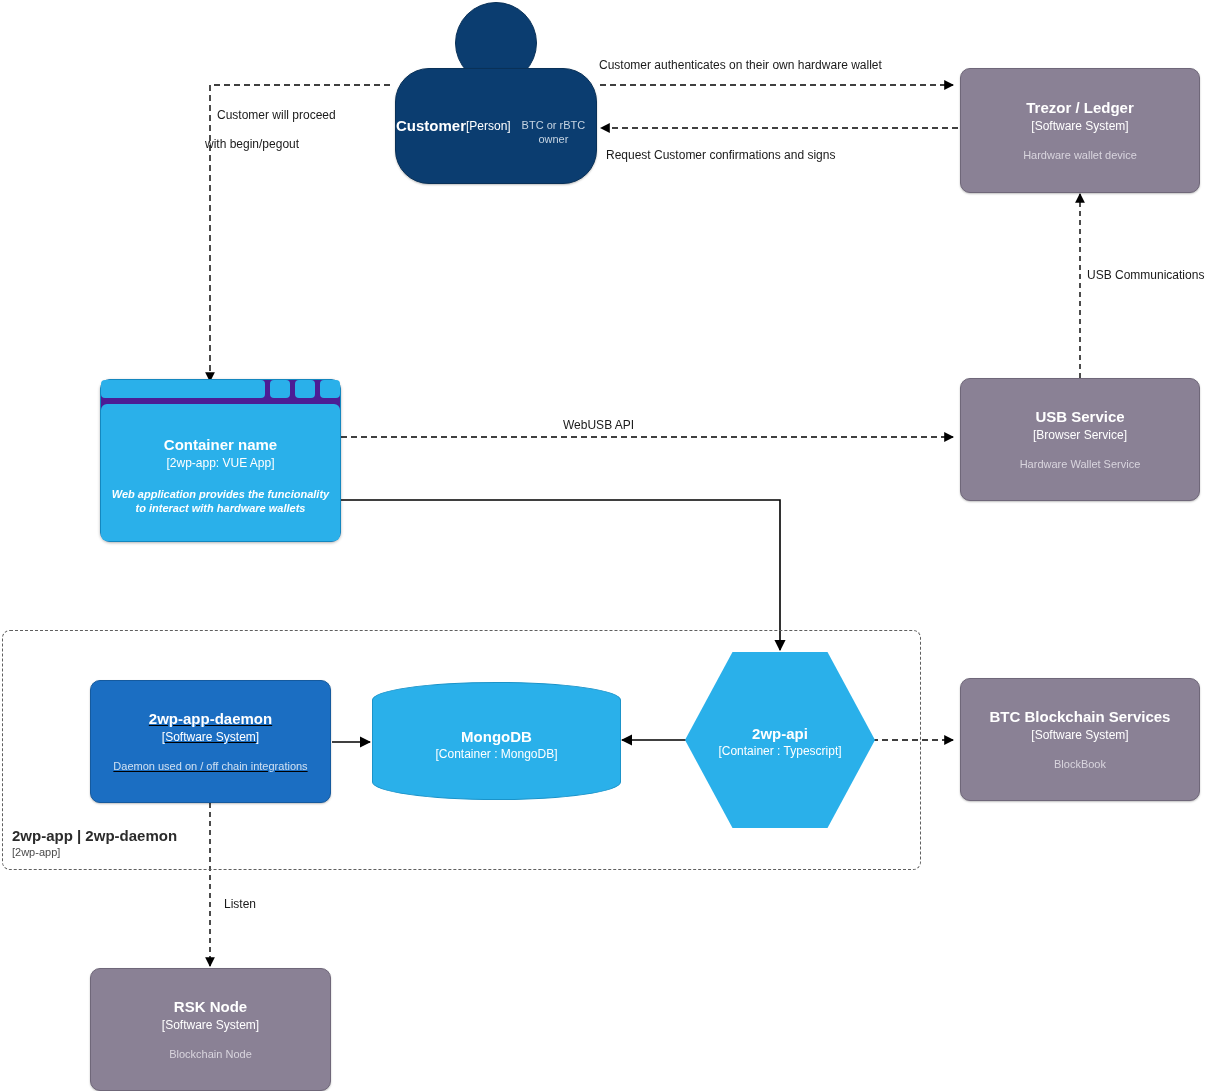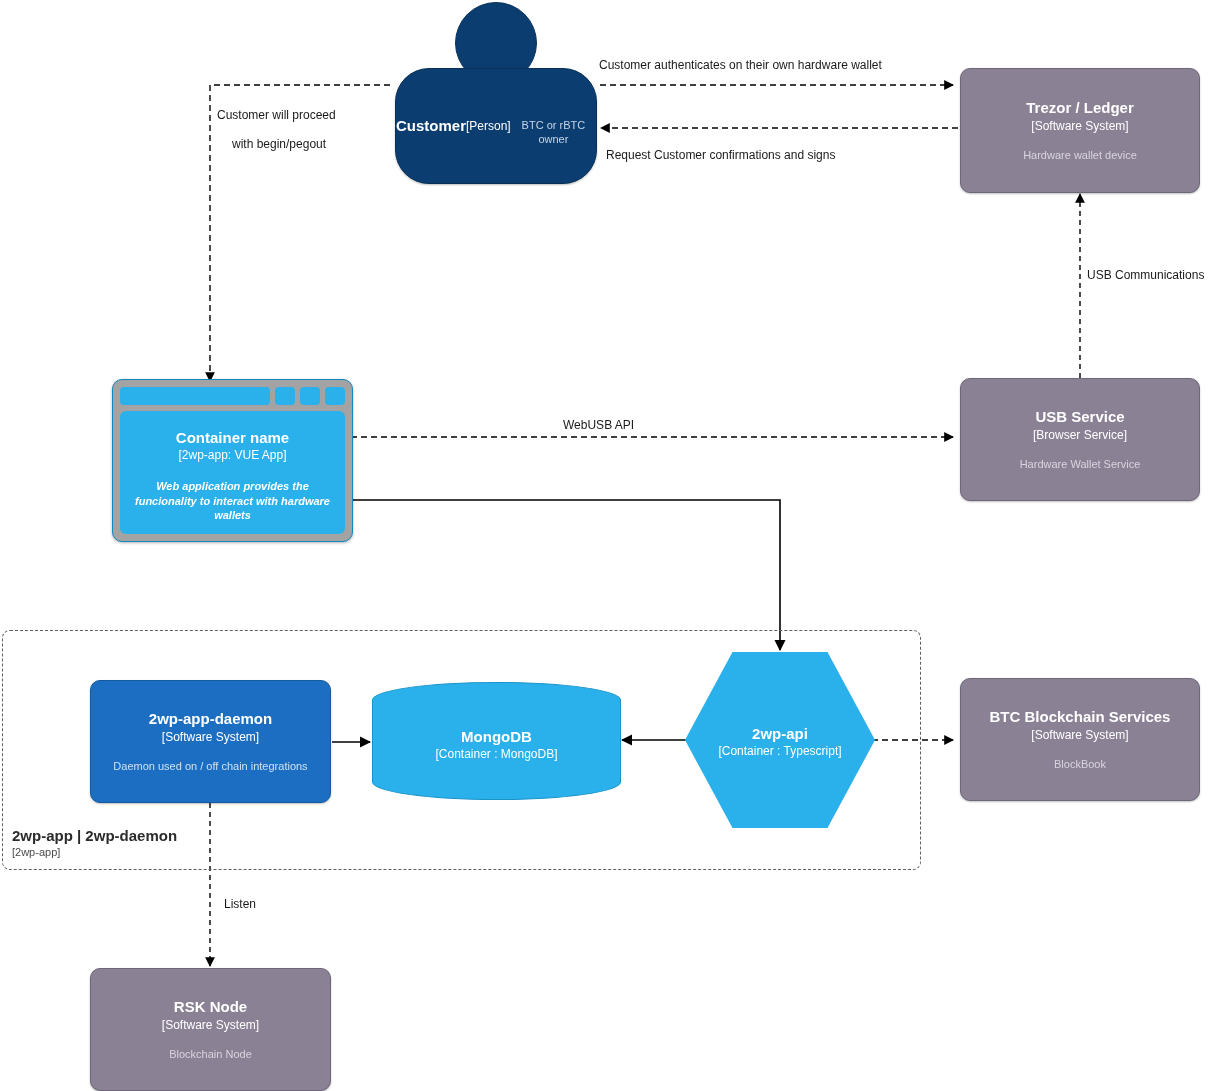--- a/index.html
+++ b/index.html
@@ -93,33 +93,32 @@
     box-shadow: 0 1px 2px rgba(0,0,0,0.25);
   }
   .person-body .n-desc { color: #c6d4e2; margin-top: 12px; }
 
   
   .cont-solid {
     background: #1b6ec2;
     border: 1px solid #155a9e;
     border-radius: 10px;
     box-shadow: 0 1px 2px rgba(0,0,0,0.25);
+    text-decoration: underline;
   }
   .cont-solid .n-desc { color: #cfe0f2; }
 
   
   .browser {
     position: absolute;
-    background: #a3a3a3;
+    background: #4c1d95;
     border: 1px solid #1487bf;
     border-radius: 10px;
     box-sizing: border-box;
-    padding: 7px;
     box-shadow: 0 1px 3px rgba(0,0,0,0.3);
-    margin-left: 12px;
   }
   .browser-bar {
     display: flex;
     align-items: center;
     gap: 5px;
     height: 18px;
     margin-bottom: 6px;
   }
   .browser-url {
     flex: 1 1 auto;
@@ -388,21 +387,21 @@
     <div class="n-tech">[Software System]</div>
     <div class="n-desc">Blockchain Node</div>
   </div>
 
   <div class="elabel" style="left:599px; top:57px;">Customer authenticates on their own hardware wallet</div>
 
   <div class="elabel" style="left:606px; top:147px;">Request Customer confirmations and signs</div>
 
   <div class="elabel" style="left:217px; top:107px;">Customer will proceed</div>
 
-  <div class="elabel" style="left:232px; top:136px;">with begin/pegout</div>
+  <div class="elabel" style="left:205px; top:136px;">with begin/pegout</div>
 
   <div class="elabel" style="left:563px; top:417px;">WebUSB API</div>
 
   <div class="elabel" style="left:1087px; top:267px;">USB Communications</div>
 
   <div class="elabel" style="left:224px; top:896px;">Listen</div>
 
 </div>
 
 </body></html>

